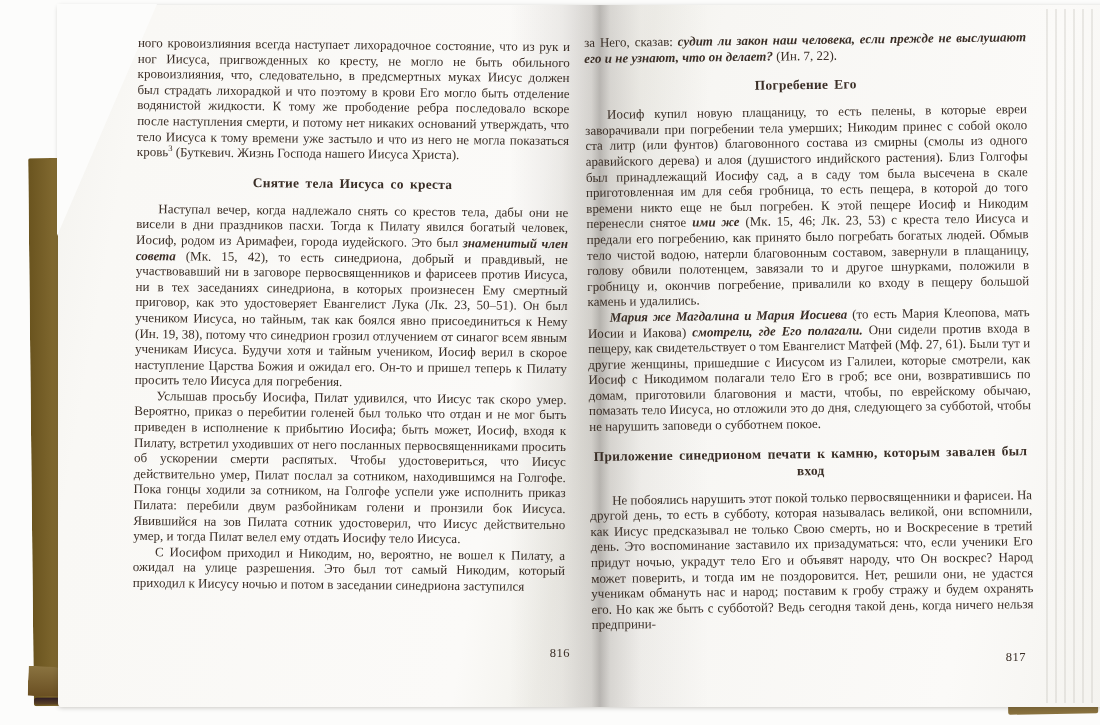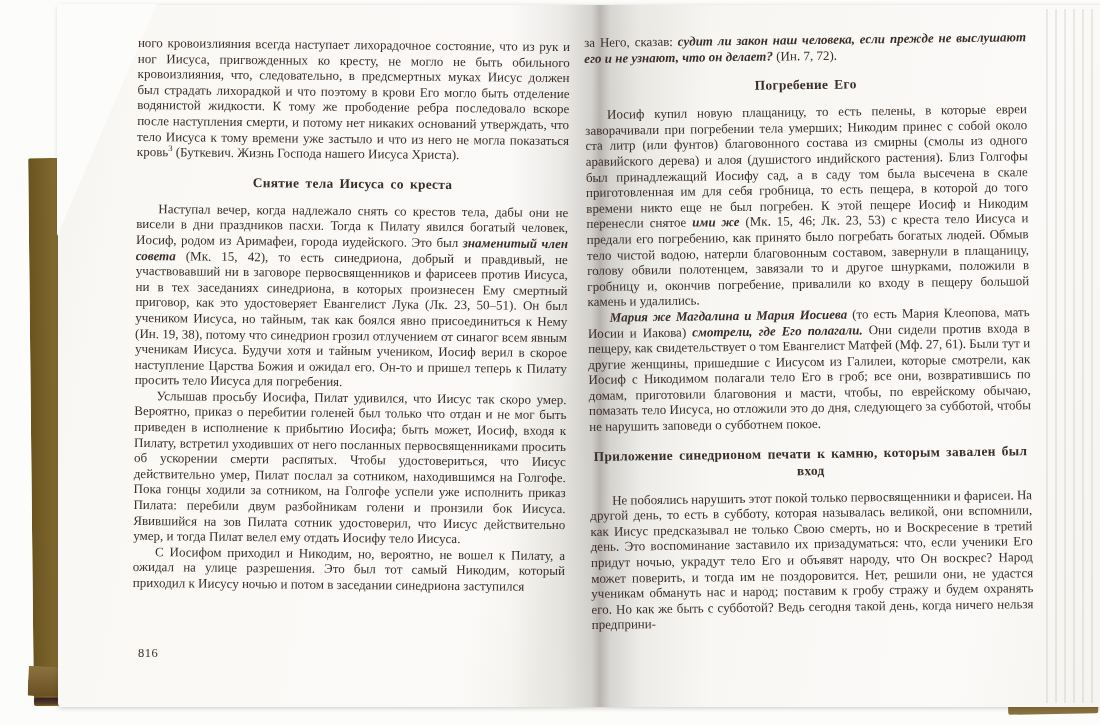--- a/index.html
+++ b/index.html
@@ -84,21 +84,21 @@
   .bpara{margin:0;}
   .bpara.ind{text-indent:22px;}
   .bheading{
     text-align:center;font-weight:bold;font-size:13.4px;line-height:17px;
     margin:13px 0 11px;letter-spacing:.3px;word-spacing:2.5px;
   }
   .quote{font-style:italic;font-weight:600;}
   sup{font-size:8.5px;line-height:0;}
 
   .pagenum{
-    position:absolute;left:0;right:0;text-align:left;
+    position:absolute;left:0;right:0;text-align:right;
     font-size:12.5px;letter-spacing:.5px;
   }
   .page-left .pagenum{bottom:46px;}
   .page-right .pagenum{bottom:42px;}
 </style>
 </head>
 <body>
 
 <div class="scene">
   <div class="cover cover-left"></div>
@@ -118,22 +118,23 @@
           <div class="bheading">Снятие тела Иисуса со креста</div>
           <p class="bpara ind"><span>Наступал вечер, когда надлежало снять со крестов тела, дабы они не висели в дни праздников пасхи. Тогда к Пилату явился богатый человек, Иосиф, родом из Аримафеи, города иудейского. Это был </span><span class="quote">знаменитый член совета</span><span> (Мк. 15, 42), то есть синедриона, добрый и правдивый, не участвовавший ни в заговоре первосвященников и фарисеев против Иисуса, ни в тех заседаниях синедриона, в которых произнесен Ему смертный приговор, как это удостоверяет Евангелист Лука (Лк. 23, 50–51). Он был учеником Иисуса, но тайным, так как боялся явно присоединиться к Нему (Ин. 19, 38), потому что синедрион грозил отлучением от синагог всем явным ученикам Иисуса. Будучи хотя и тайным учеником, Иосиф верил в скорое наступление Царства Божия и ожидал его. Он-то и пришел теперь к Пилату просить тело Иисуса для погребения.</span></p>
           <p class="bpara ind"><span>Услышав просьбу Иосифа, Пилат удивился, что Иисус так скоро умер. Вероятно, приказ о перебитии голеней был только что отдан и не мог быть приведен в исполнение к прибытию Иосифа; быть может, Иосиф, входя к Пилату, встретил уходивших от него посланных первосвященниками просить об ускорении смерти распятых. Чтобы удостовериться, что Иисус действительно умер, Пилат послал за сотником, находившимся на Голгофе. Пока гонцы ходили за сотником, на Голгофе успели уже исполнить приказ Пилата: перебили двум разбойникам голени и пронзили бок Иисуса. Явившийся на зов Пилата сотник удостоверил, что Иисус действительно умер, и тогда Пилат велел ему отдать Иосифу тело Иисуса.</span></p>
           <p class="bpara ind"><span>С Иосифом приходил и Никодим, но, вероятно, не вошел к Пилату, а ожидал на улице разрешения. Это был тот самый Никодим, который приходил к Иисусу ночью и потом в заседании синедриона заступился</span></p>
         </div>
       <div class="pagenum">816</div>
     </div>
 
     <div class="page page-right">
       <div class="pagetext">
-          <p class="bpara"><span>за Него, сказав: </span><span class="quote">судит ли закон наш человека, если прежде не выслушают его и не узнают, что он делает?</span><span> (Ин. 7, 72).</span></p>
+          <p class="bpara"><span>за Него, сказав: </span><span class="quote">судит ли закон наш человека, если прежде не выслушают его и не узнают, что он делает?</span><span> (Ин. 7, 22).</span></p>
           <div class="bheading">Погребение Его</div>
           <p class="bpara ind"><span>Иосиф купил новую плащаницу, то есть пелены, в которые евреи заворачивали при погребении тела умерших; Никодим принес с собой около ста литр (или фунтов) благовонного состава из смирны (смолы из одного аравийского дерева) и алоя (душистого индийского растения). Близ Голгофы был принадлежащий Иосифу сад, а в саду том была высечена в скале приготовленная им для себя гробница, то есть пещера, в которой до того времени никто еще не был погребен. К этой пещере Иосиф и Никодим перенесли снятое </span><span class="quote">ими же</span><span> (Мк. 15, 46; Лк. 23, 53) с креста тело Иисуса и предали его погребению, как принято было погребать богатых людей. Обмыв тело чистой водою, натерли благовонным составом, завернули в плащаницу, голову обвили полотенцем, завязали то и другое шнурками, положили в гробницу и, окончив погребение, привалили ко входу в пещеру большой камень и удалились.</span></p>
           <p class="bpara ind"><span class="quote">Мария же Магдалина и Мария Иосиева</span><span> (то есть Мария Клеопова, мать Иосии и Иакова) </span><span class="quote">смотрели, где Его полагали.</span><span> Они сидели против входа в пещеру, как свидетельствует о том Евангелист Матфей (Мф. 27, 61). Были тут и другие женщины, пришедшие с Иисусом из Галилеи, которые смотрели, как Иосиф с Никодимом полагали тело Его в гроб; все они, возвратившись по домам, приготовили благовония и масти, чтобы, по еврейскому обычаю, помазать тело Иисуса, но отложили это до дня, следующего за субботой, чтобы не нарушить заповеди о субботнем покое.</span></p>
           <div class="bheading">Приложение синедрионом печати к камню, которым завален был вход</div>
           <p class="bpara ind"><span>Не побоялись нарушить этот покой только первосвященники и фарисеи. На другой день, то есть в субботу, которая называлась великой, они вспомнили, как Иисус предсказывал не только Свою смерть, но и Воскресение в третий день. Это воспоминание заставило их призадуматься: что, если ученики Его придут ночью, украдут тело Его и объявят народу, что Он воскрес? Народ может поверить, и тогда им не поздоровится. Нет, решили они, не удастся ученикам обмануть нас и народ; поставим к гробу стражу и будем охранять его. Но как же быть с субботой? Ведь сегодня такой день, когда ничего нельзя предприни-</span></p>
         </div>
+      <div class="pagenum">817</div>
     </div>
   </div>
 </div>
 
 </body></html>

